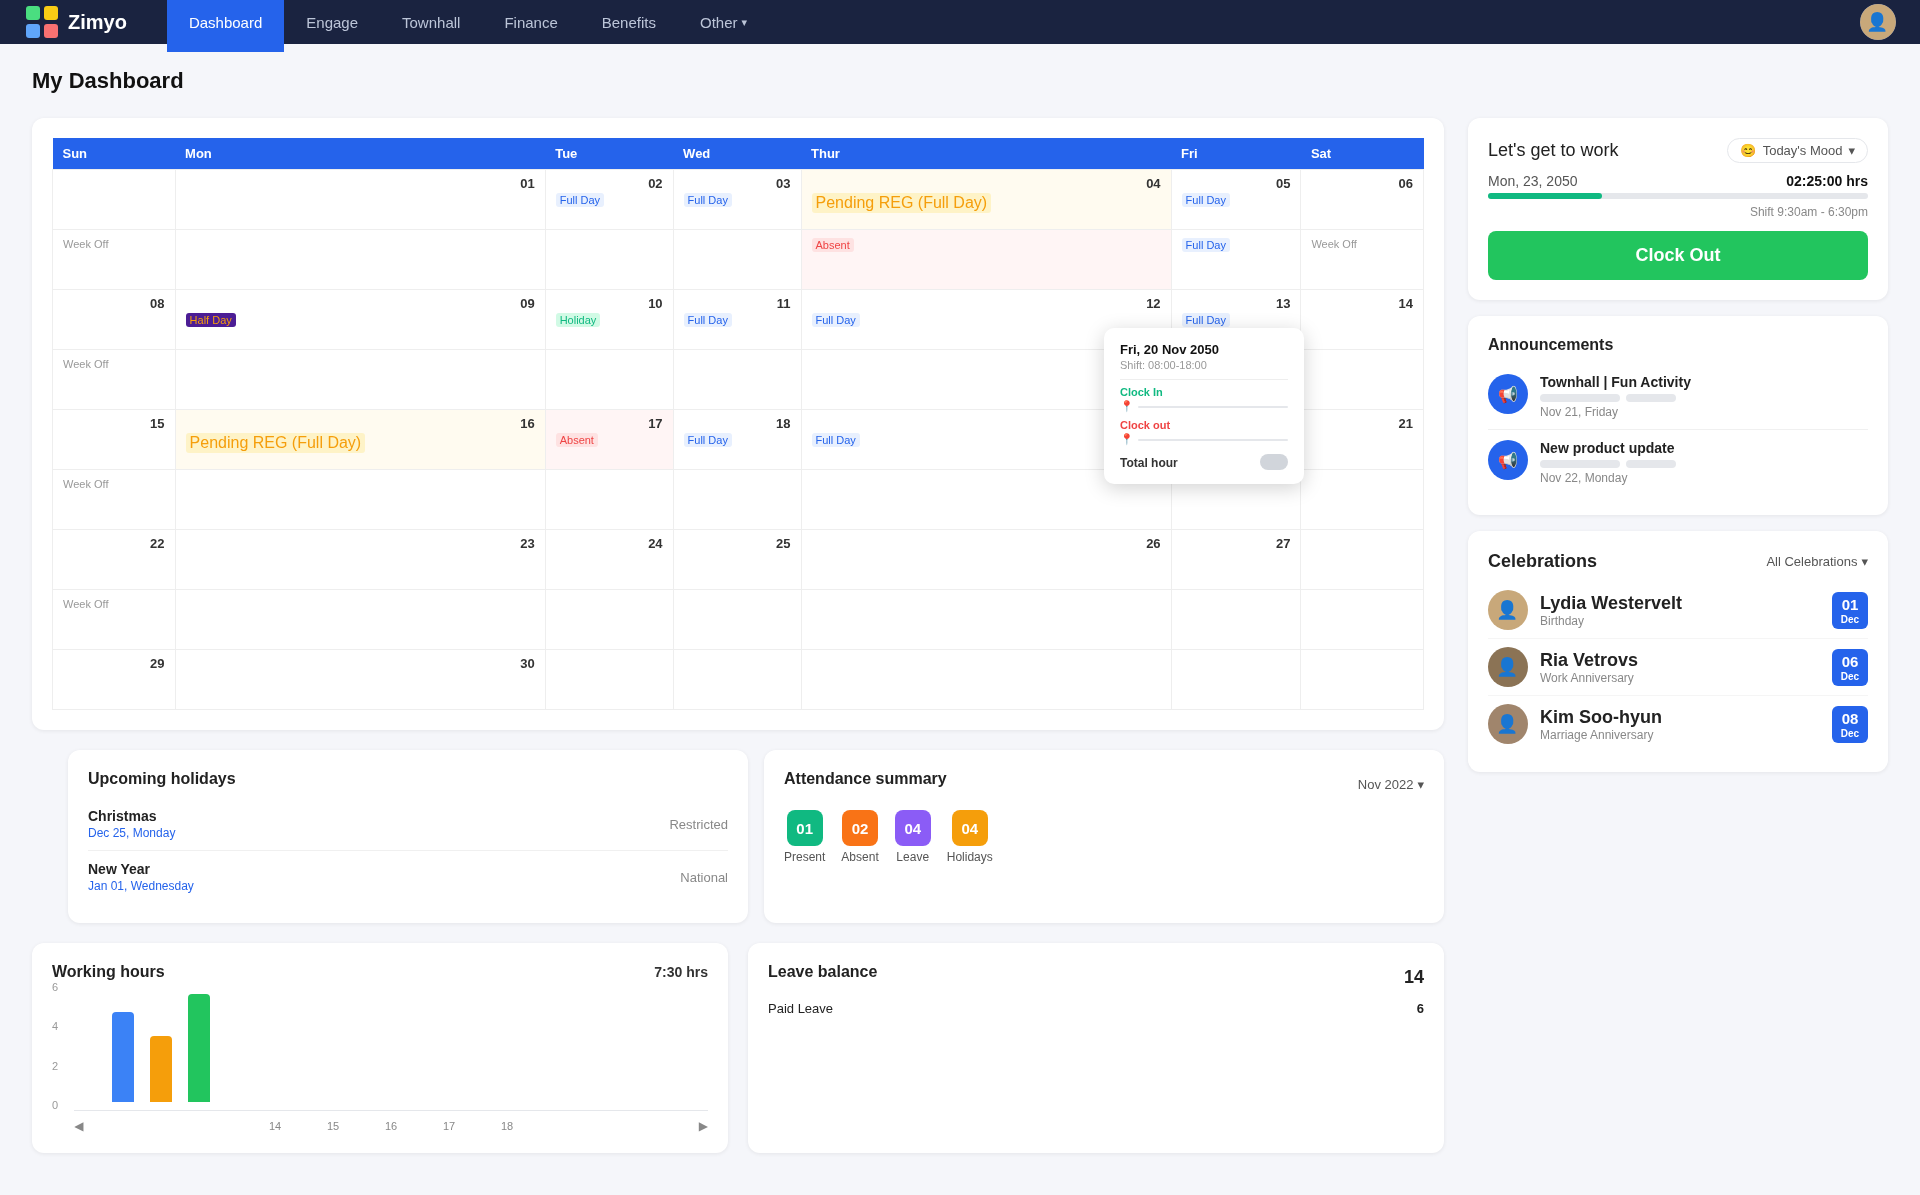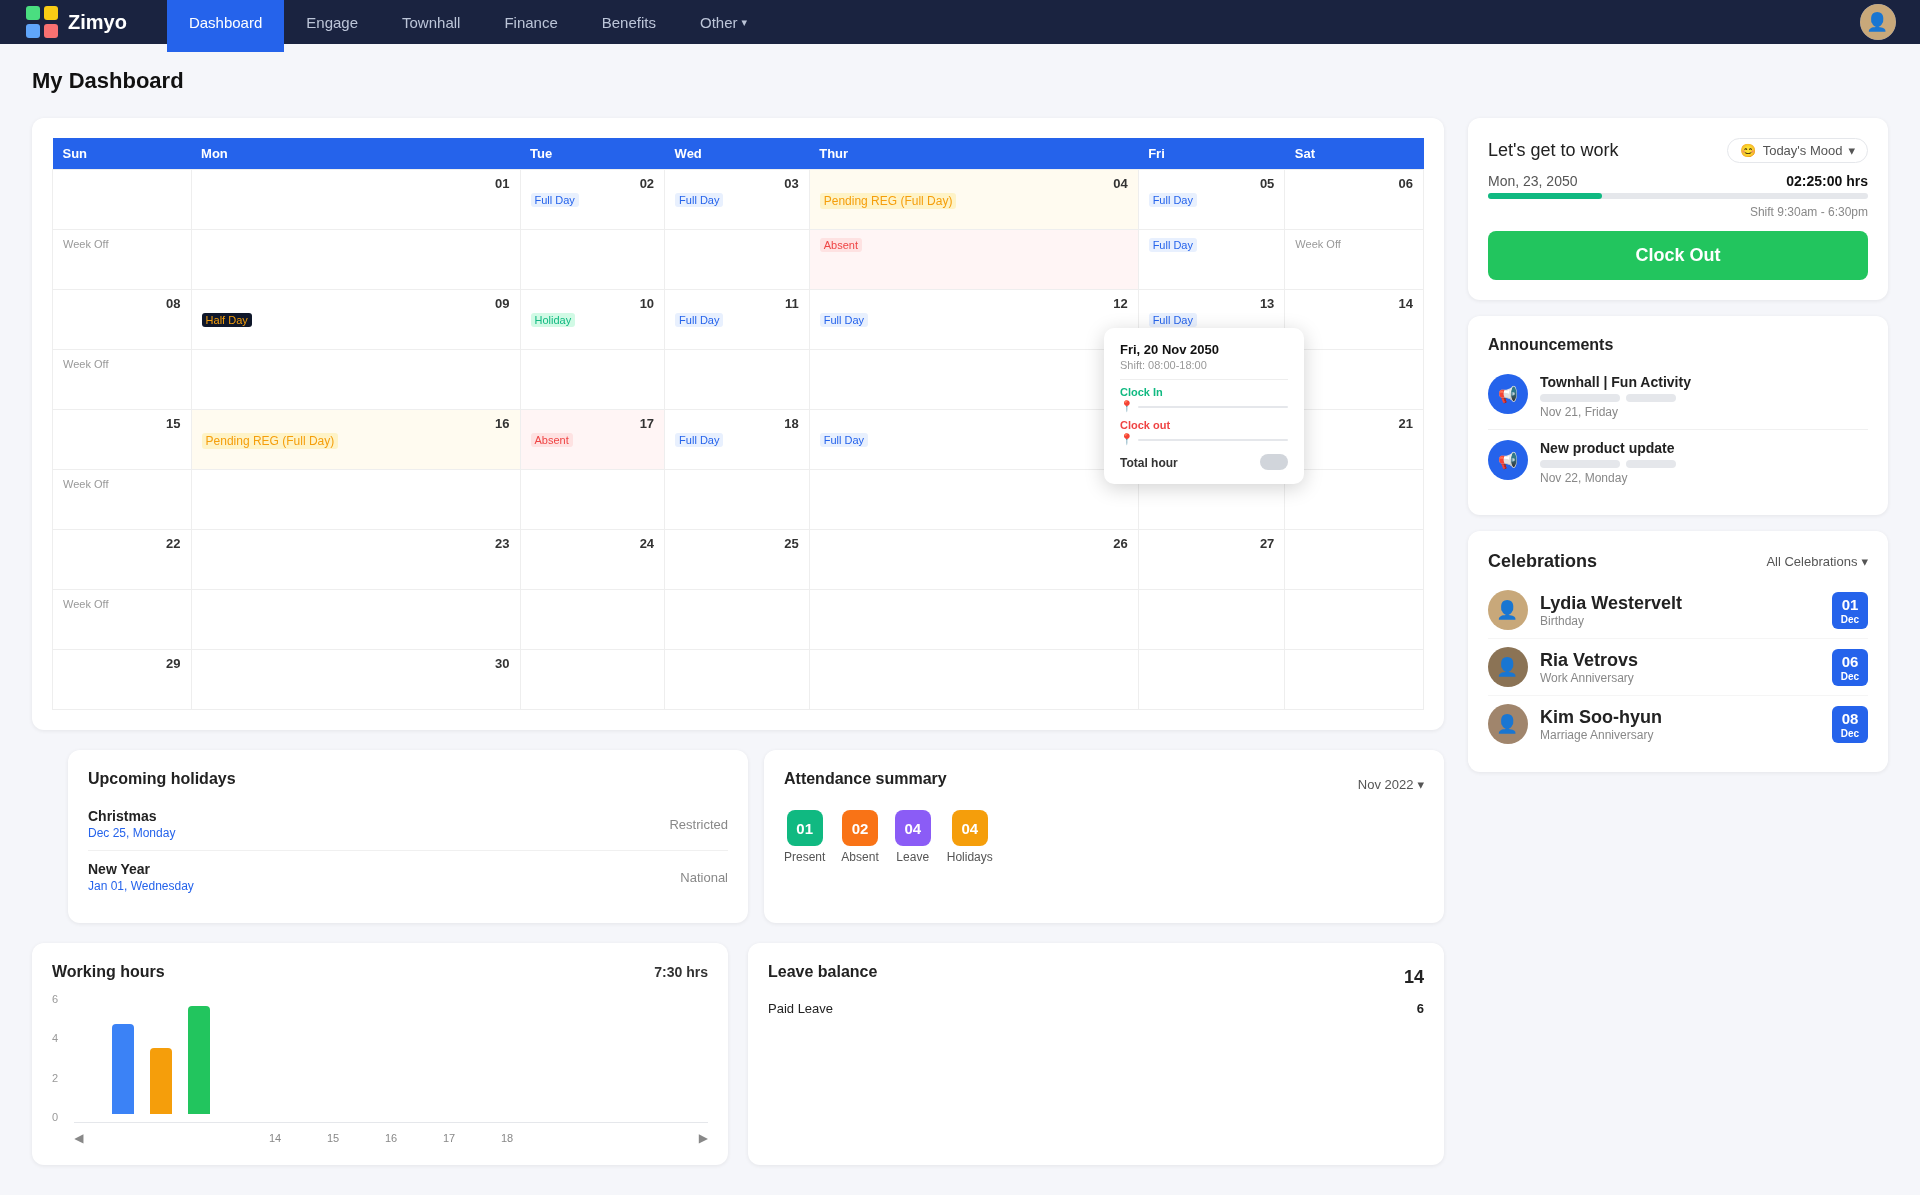--- a/index.html
+++ b/index.html
@@ -42,24 +42,24 @@
       font-size: 13px; font-weight: 600;
     }
     .calendar-table td {
       border: 1px solid #eee; padding: 6px 10px; vertical-align: top;
       font-size: 12px; min-height: 60px; height: 60px; position: relative;
     }
     .cal-day-num { font-weight: 600; font-size: 13px; color: #333; text-align: right; }
     .cal-label { font-size: 11px; margin-top: 2px; }
     .cal-label.week-off { color: #999; }
     .cal-label.full-day { color: #2563eb; background: #e8f0fe; border-radius: 3px; padding: 1px 4px; display: inline-block; }
-    .cal-label.half-day { color: #f59e0b; background: #0f172a; border-radius: 3px; padding: 1px 4px; display: inline-block; }
+    .cal-label.half-day { color: #f59e0b; background: #4c1d95; border-radius: 3px; padding: 1px 4px; display: inline-block; }
     .cal-label.holiday { color: #10b981; background: #d1fae5; border-radius: 3px; padding: 1px 4px; display: inline-block; }
     .cal-label.absent { color: #ef4444; background: #fee2e2; border-radius: 3px; padding: 1px 4px; display: inline-block; }
-    .cal-label.pending { color: #f59e0b; background: #fef3c7; border-radius: 3px; padding: 1px 4px; display: inline-block; font-size: 12px; }
+    .cal-label.pending { color: #f59e0b; background: #fef3c7; border-radius: 3px; padding: 1px 4px; display: inline-block; font-size: 16px; }
     td.today-cell { background: #eff6ff; border: 2px solid #2563eb; }
     .calendar-wrapper { position: relative; }
     .day-popup {
       position: absolute; top: 210px; right: 140px; z-index: 20;
       background: #fff; border-radius: 10px; box-shadow: 0 4px 20px rgba(0,0,0,0.18);
       padding: 14px 16px; width: 200px;
     }
     .popup-title { font-weight: 700; font-size: 13px; color: #111; margin-bottom: 2px; }
     .popup-shift { font-size: 11px; color: #999; margin-bottom: 8px; }
     .popup-divider { border: none; border-top: 1px solid #eee; margin: 6px 0; }
@@ -83,21 +83,21 @@
     .att-badges { display: flex; gap: 16px; margin-top: 8px; }
     .att-badge { display: flex; flex-direction: column; align-items: center; gap: 4px; }
     .att-badge-num { width: 36px; height: 36px; border-radius: 8px; display: flex; align-items: center; justify-content: center; font-weight: 700; font-size: 15px; color: #fff; }
     .att-badge-num.present { background: #10b981; }
     .att-badge-num.absent { background: #f97316; }
     .att-badge-num.leave { background: #8b5cf6; }
     .att-badge-num.holiday { background: #f59e0b; }
     .att-badge-label { font-size: 12px; color: #555; }
 
     
-    .wh-header { display: flex; justify-content: space-between; align-items: center; margin-bottom: 12px; }
+    .wh-header { display: flex; justify-content: space-between; align-items: center; }
     .wh-title { font-weight: 700; font-size: 16px; }
     .wh-hrs { font-weight: 700; color: #333; }
     .chart-area { display: flex; align-items: flex-end; gap: 16px; height: 130px; padding-bottom: 8px; border-bottom: 1px solid #e5e7eb; }
     .chart-y { display: flex; flex-direction: column; justify-content: space-between; align-items: flex-end; height: 130px; padding-right: 8px; font-size: 11px; color: #999; }
     .bar { display: flex; flex-direction: column; align-items: center; gap: 4px; }
     .bar-fill { width: 22px; border-radius: 4px 4px 0 0; }
     .chart-nav { display: flex; justify-content: space-between; align-items: center; margin-top: 8px; font-size: 12px; color: #888; }
 
     
     .leave-header { display: flex; justify-content: space-between; align-items: center; }

